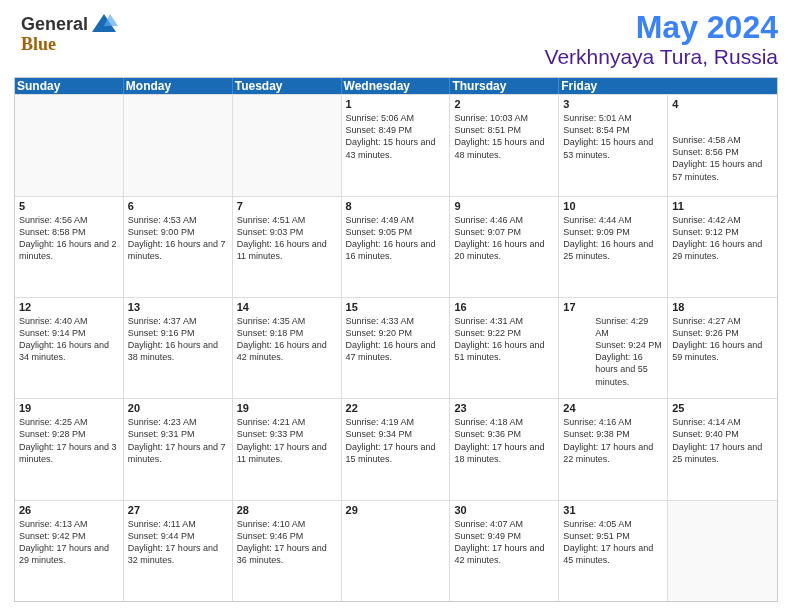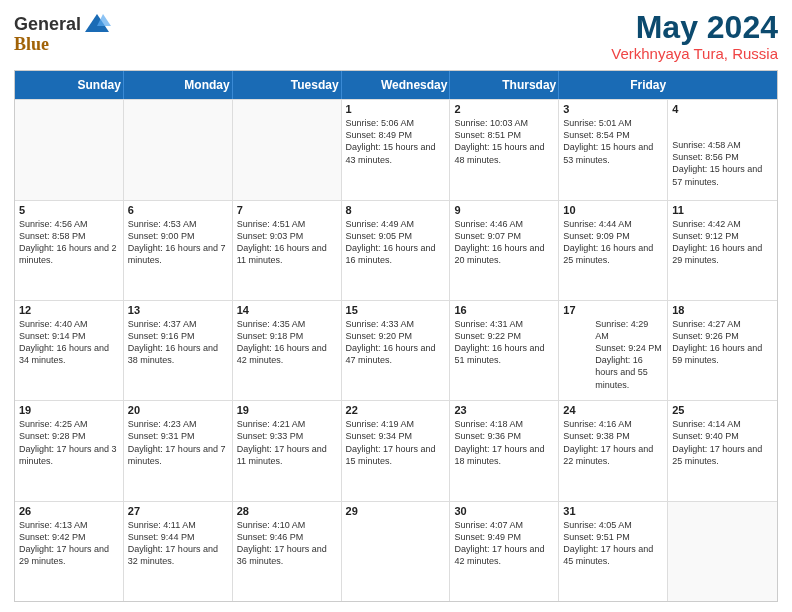--- a/index.html
+++ b/index.html
@@ -19,58 +19,59 @@
     }
     .header {
       display: flex;
       justify-content: space-between;
       align-items: flex-start;
       margin-bottom: 8px;
     }
     .logo {
       display: flex;
       align-items: flex-start;
+      margin-left: 7px;
     }
     .logo-general { color: #333; }
     .logo-blue { color: #a16207; font-family: Liberation Serif, serif; }
     .logo-icon {
       width: 28px;
       height: 28px;
       margin-left: 2px;
     }
     .title-block {
       text-align: right;
     }
     .month-year {
       font-size: 32px;
       font-weight: bold;
-      color: #0c4a6e;
+      color: #3b82f6;
       line-height: 1.1;
     }
     .location {
-      font-size: 15px;
-      color: #ef4444;
+      font-size: 21px;
+      color: #4c1d95;
     }
     .calendar {
       flex: 1;
       display: flex;
       flex-direction: column;
       border: 1px solid #ccc;
     }
     .cal-header {
       display: grid;
       grid-template-columns: repeat(7, 1fr);
       background: #1a6bb5;
     }
     .cal-header-cell {
       color: #fff;
       font-size: 12px;
       font-weight: bold;
-      text-align: right;
-      padding: 7px 2px;
+      text-align: left;
+      padding: 1px 2px;
       border-right: 1px solid #3a8ad5;
     }
     .cal-header-cell:last-child { border-right: none; }
     .cal-body {
       flex: 1;
       display: flex;
       flex-direction: column;
     }
     .cal-row {
       display: grid;

